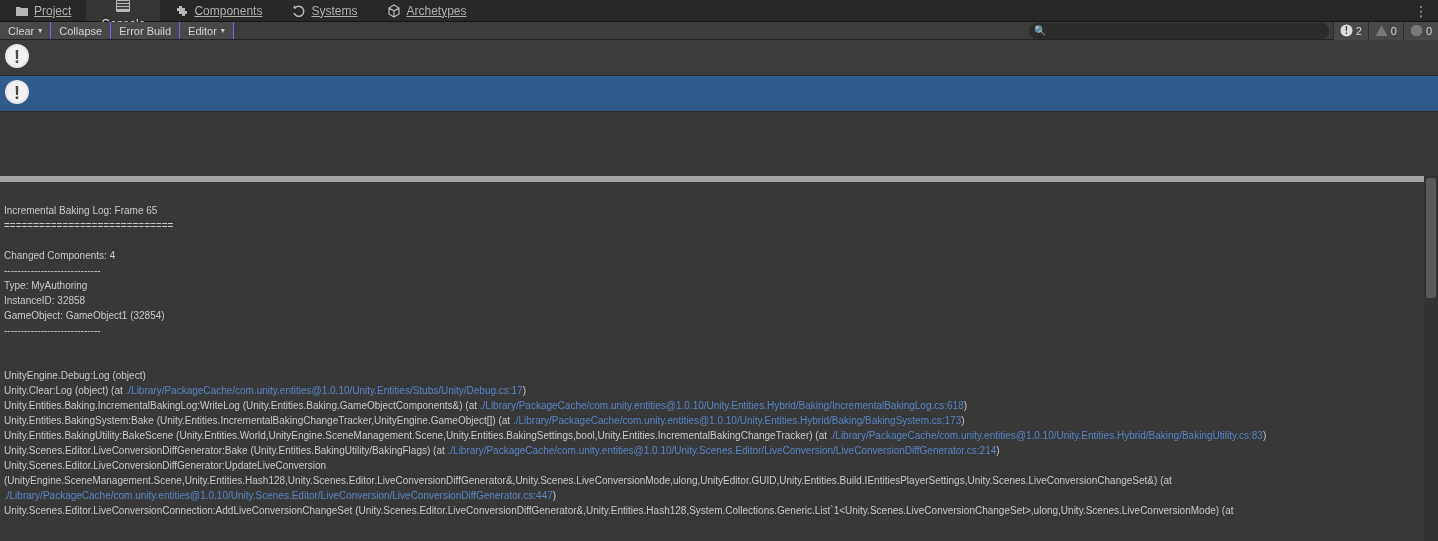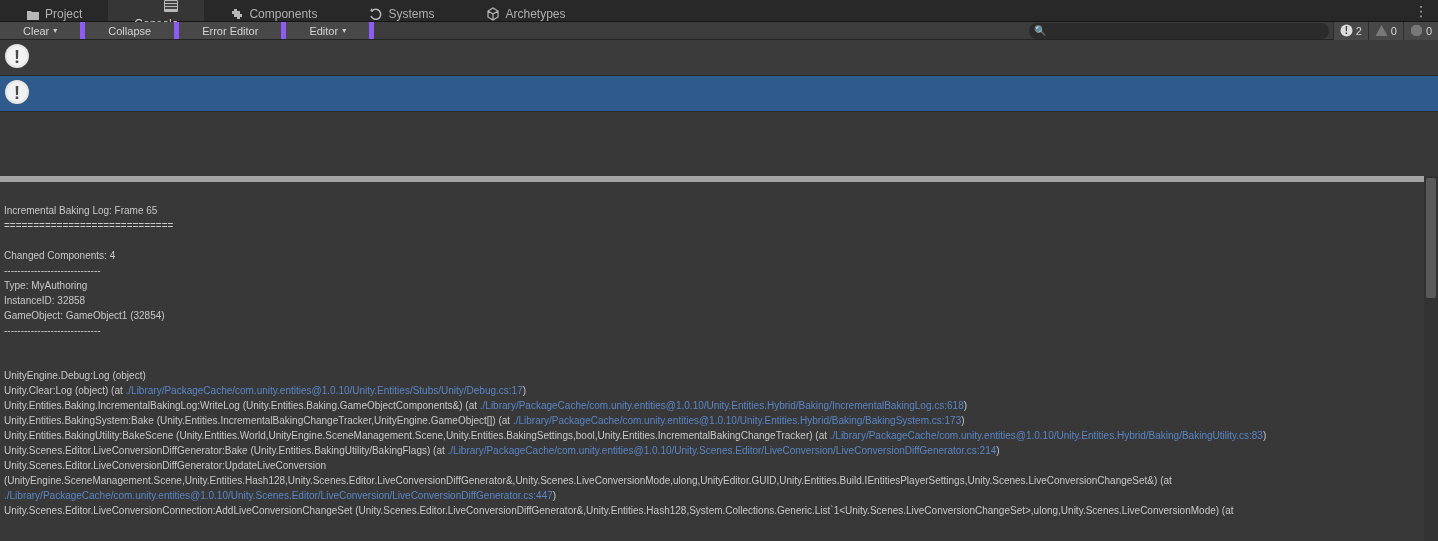--- a/index.html
+++ b/index.html
@@ -16,26 +16,27 @@
   
   .tabbar {
     display: flex;
     align-items: center;
     background: #282828;
     height: 22px;
     border-bottom: 1px solid #161616;
   }
   .tab {
     display: flex;
-    align-items: flex-end;
+    align-items: center;
     gap: 5px;
-    padding: 0 26px;
+    padding: 0 15px;
     height: 100%;
     color: #b0b0b0;
     cursor: pointer;
+    text-decoration: underline;
   }
   .tab.active {
     background: #363636;
     color: #d4d4d4;
     flex-direction: column;
   }
   .tab .icon { display: inline-flex; align-items: center; }
   .tabbar .kebab {
     margin-left: auto;
     padding: 0 10px;
@@ -46,26 +47,26 @@
   
   .toolbar {
     display: flex;
     align-items: center;
     height: 18px;
     background: #3c3c3c;
     border-bottom: 1px solid #232323;
   }
   .toolbar .btn {
     height: 100%;
-    padding: 0 23px;
+    padding: 0 8px;
     display: flex;
     align-items: center;
     background: #484848;
     color: #d4d4d4;
-    border-right: 5px solid #8b5cf6;
+    border-right: 1px solid #8b5cf6;
     cursor: pointer;
     font-size: 11px;
   }
   .toolbar .btn.drop::after {
     content: "▾";
     margin-left: 4px;
     font-size: 8px;
     color: #cfcfcf;
   }
   .toolbar .spacer { flex: 1; }
@@ -205,21 +206,21 @@
         </svg>
     </span>
     <span>Archetypes</span>
   </div>
   <div class="kebab">⋮</div>
 </div>
 
 <div class="toolbar">
   <div class="btn drop">Clear</div>
   <div class="btn">Collapse</div>
-  <div class="btn">Error Editor</div>
+  <div class="btn">Error Build</div>
   <div class="btn drop">Editor</div>
   <div class="spacer"></div>
   <div class="search">
     <span class="sicon">🔍</span>
     <input type="text" placeholder="" style="">
   </div>
   <div class="counters">
     <div class="counter first">
       <span class="ico">
         <svg width="13" height="13" viewBox="0 0 13 13">

